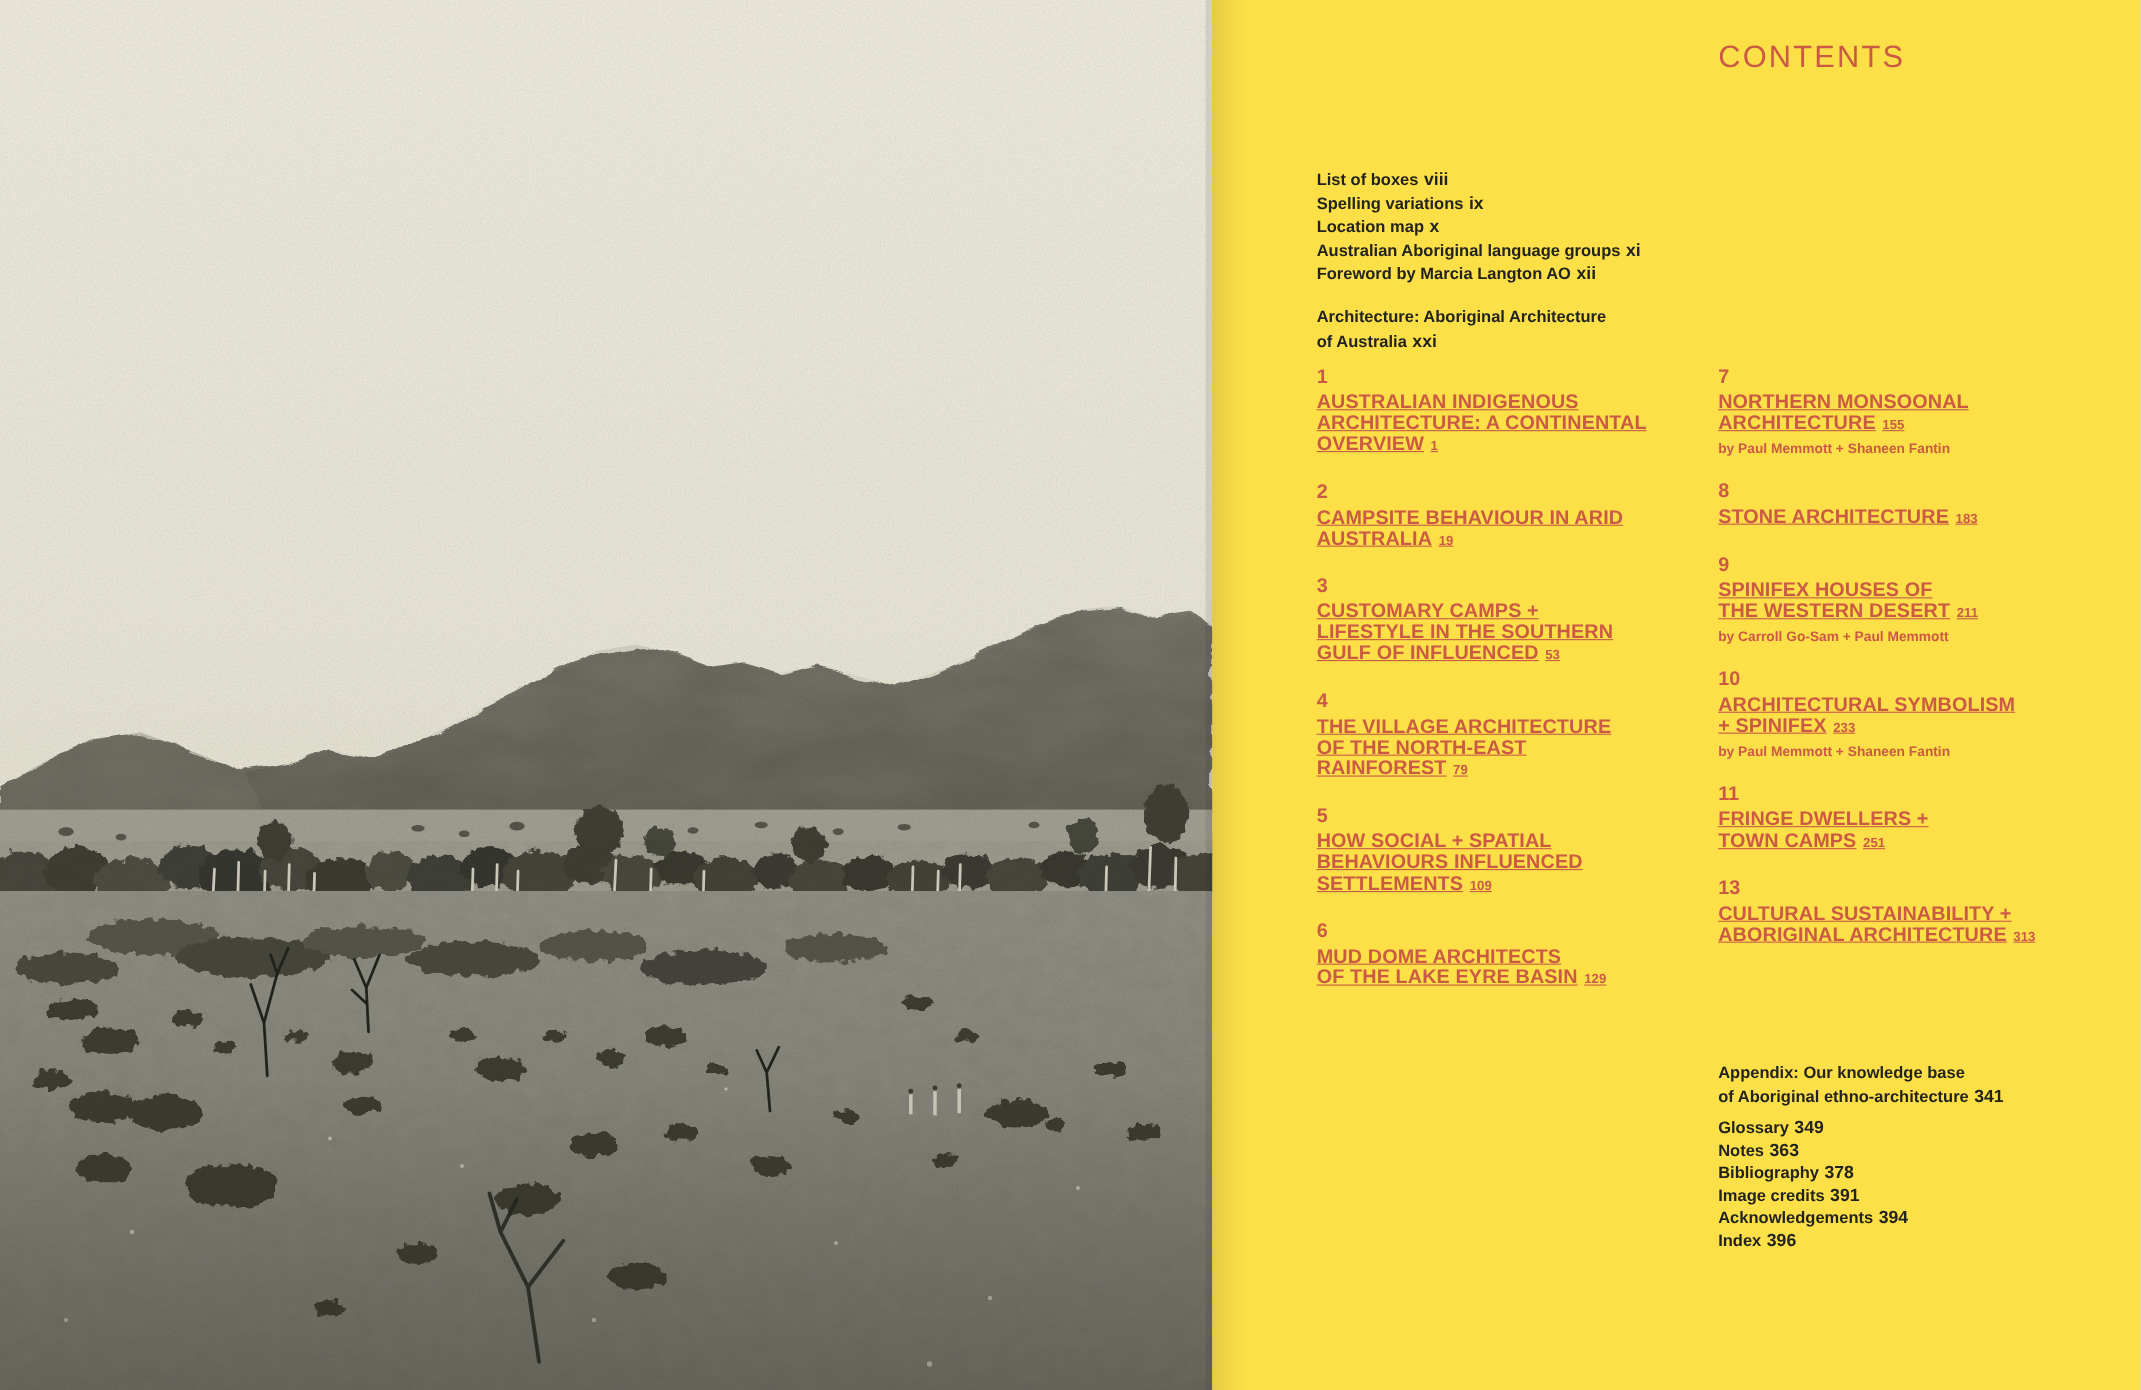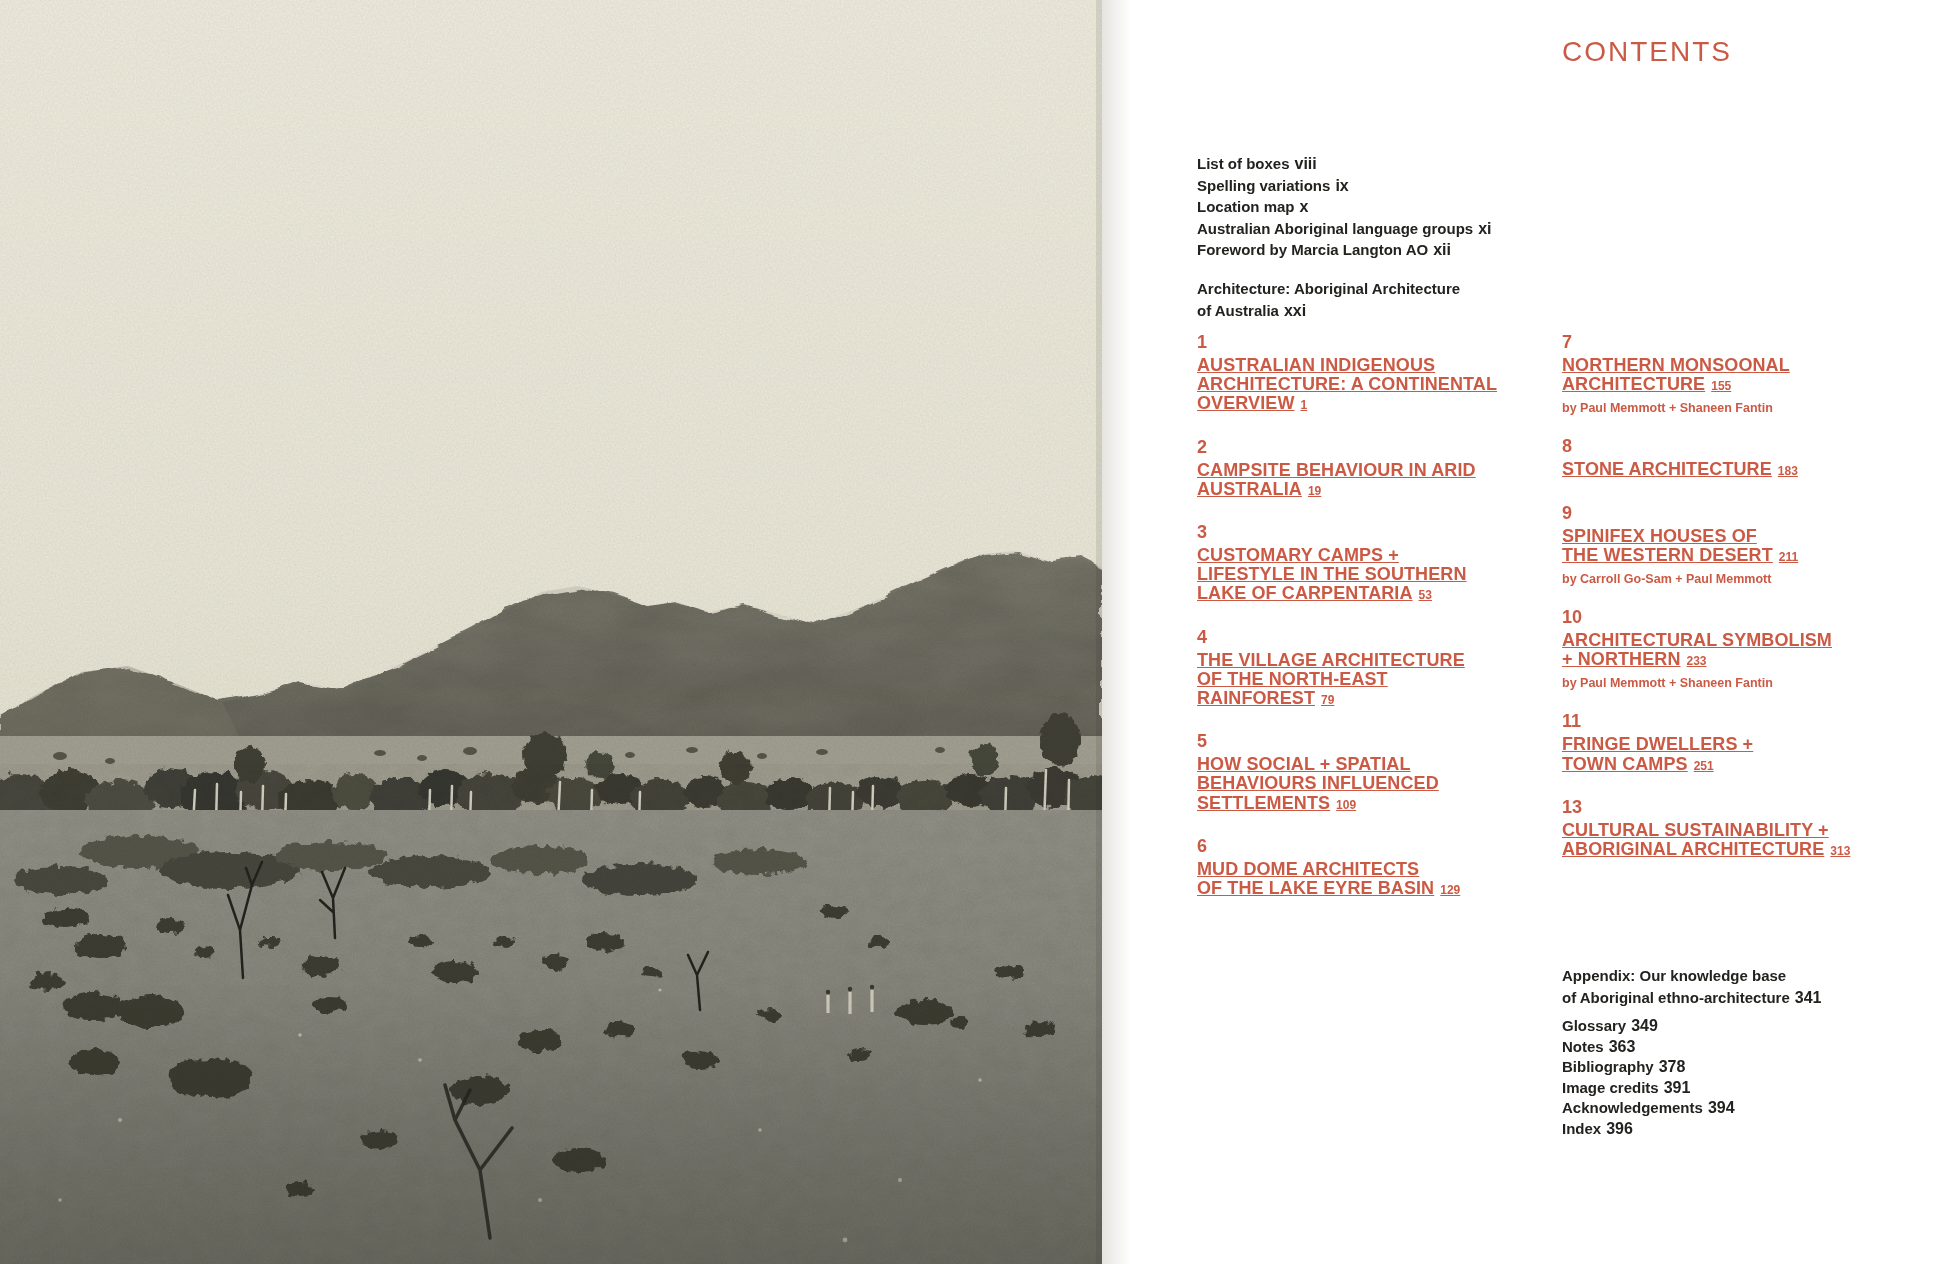--- a/index.html
+++ b/index.html
@@ -1,18 +1,18 @@
 <!DOCTYPE html>
 <html><head>
 <meta charset="utf-8">
 <style>
   html,body{margin:0;padding:0;background:#d8d5c8;}
   .spread{
     position:relative;width:1946px;height:1264px;overflow:hidden;
-    background:#ffffff;
+    background:#fde047;
     font-family:"Liberation Sans",sans-serif;
     -webkit-font-smoothing:antialiased;
   }
   .photo-page{position:absolute;left:0;top:0;width:1102px;height:1264px;}
   .photo-page svg{display:block;width:100%;height:100%;}
   .gutter{position:absolute;left:1102px;top:0;width:34px;height:1264px;
     background:linear-gradient(to right,rgba(95,85,60,.16),rgba(95,85,60,0) 85%);
     pointer-events:none;}
   .contents-page{position:absolute;left:1102px;top:0;width:844px;height:1264px;color:#22221f;}
 
@@ -278,21 +278,21 @@
         </div>
         <div class="chapter">
           <div class="ch-num">2</div>
           <div class="ch-line"><span>CAMPSITE BEHAVIOUR IN ARID</span></div>
           <div class="ch-line"><span>AUSTRALIA</span><span class="ch-page">19</span></div>
         </div>
         <div class="chapter">
           <div class="ch-num">3</div>
           <div class="ch-line"><span>CUSTOMARY CAMPS +</span></div>
           <div class="ch-line"><span>LIFESTYLE IN THE SOUTHERN</span></div>
-          <div class="ch-line"><span>LAKE OF CARPENTARIA</span><span class="ch-page">53</span></div>
+          <div class="ch-line"><span>GULF OF INFLUENCED</span><span class="ch-page">53</span></div>
         </div>
         <div class="chapter">
           <div class="ch-num">4</div>
           <div class="ch-line"><span>THE VILLAGE ARCHITECTURE</span></div>
           <div class="ch-line"><span>OF THE NORTH-EAST</span></div>
           <div class="ch-line"><span>RAINFOREST</span><span class="ch-page">79</span></div>
         </div>
         <div class="chapter">
           <div class="ch-num">5</div>
           <div class="ch-line"><span>HOW SOCIAL + SPATIAL</span></div>
@@ -318,21 +318,21 @@
         </div>
         <div class="chapter">
           <div class="ch-num">9</div>
           <div class="ch-line"><span>SPINIFEX HOUSES OF</span></div>
           <div class="ch-line"><span>THE WESTERN DESERT</span><span class="ch-page">211</span></div>
           <div class="byline">by Carroll Go-Sam + Paul Memmott</div>
         </div>
         <div class="chapter">
           <div class="ch-num">10</div>
           <div class="ch-line"><span>ARCHITECTURAL SYMBOLISM</span></div>
-          <div class="ch-line"><span>+ NORTHERN</span><span class="ch-page">233</span></div>
+          <div class="ch-line"><span>+ SPINIFEX</span><span class="ch-page">233</span></div>
           <div class="byline">by Paul Memmott + Shaneen Fantin</div>
         </div>
         <div class="chapter">
           <div class="ch-num">11</div>
           <div class="ch-line"><span>FRINGE DWELLERS +</span></div>
           <div class="ch-line"><span>TOWN CAMPS</span><span class="ch-page">251</span></div>
         </div>
         <div class="chapter">
           <div class="ch-num">13</div>
           <div class="ch-line"><span>CULTURAL SUSTAINABILITY +</span></div>

